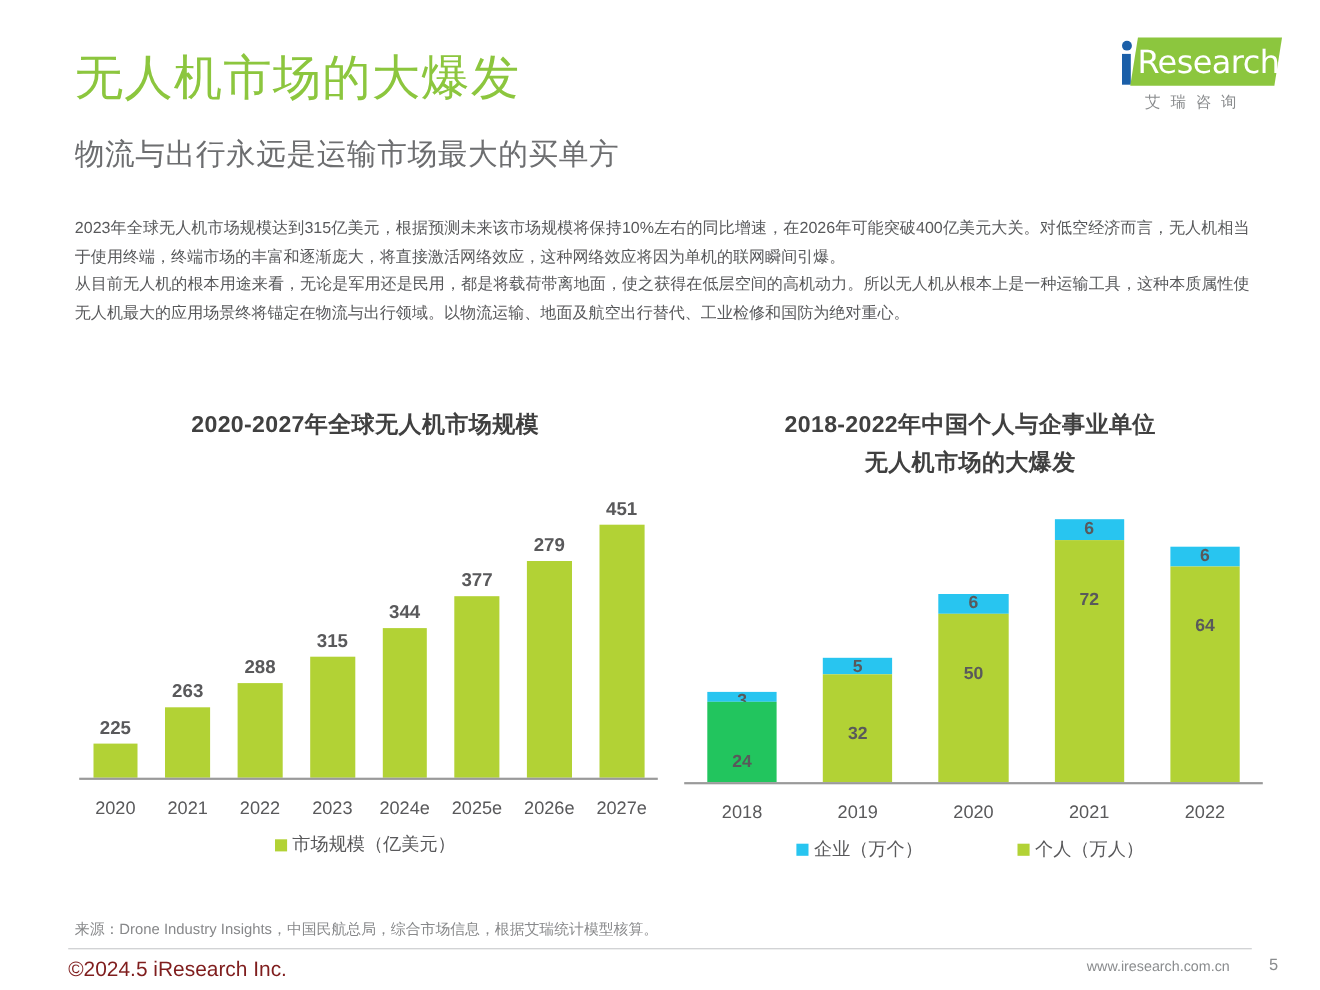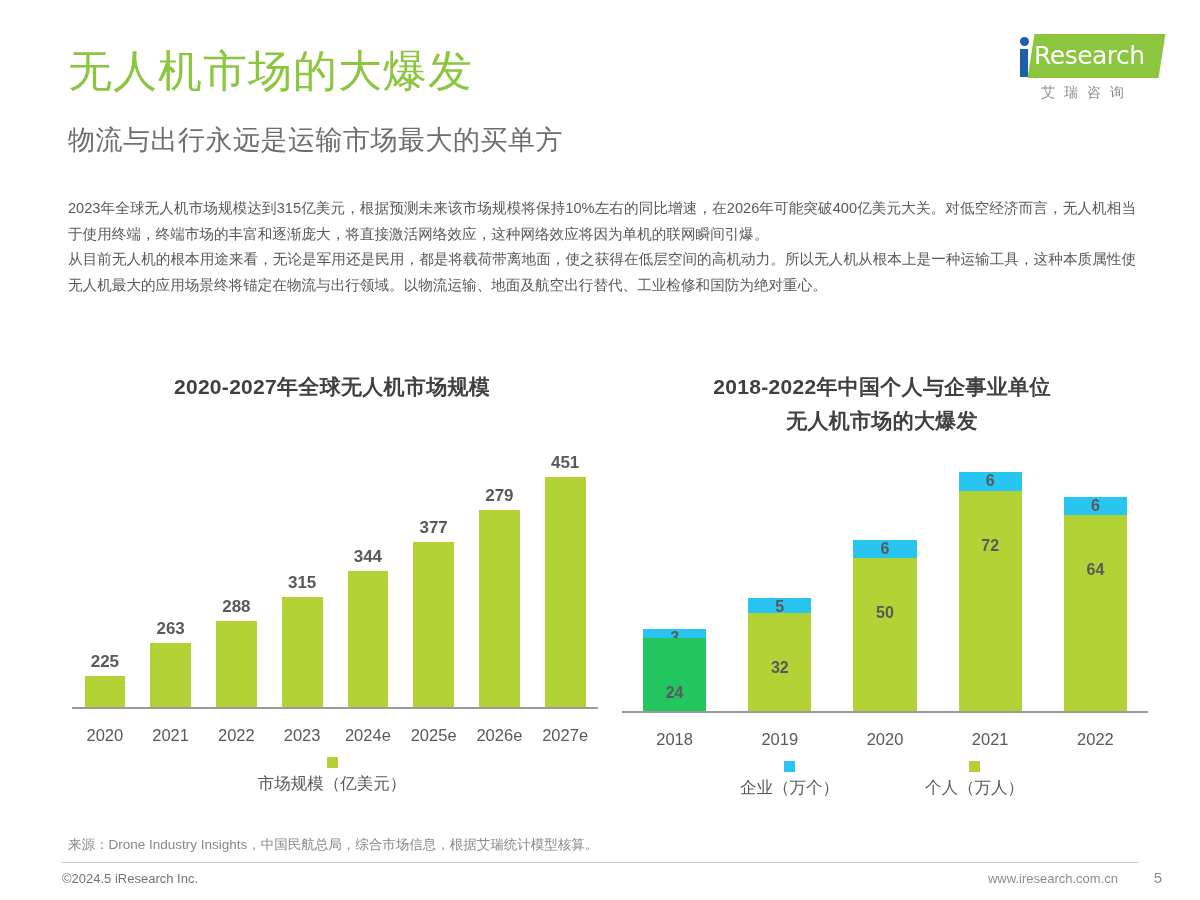--- a/index.html
+++ b/index.html
@@ -22,22 +22,22 @@
     position: absolute; left: 36px; top: 19px; width: 8px; height: 28px;
     background: #1b5fa8;
   }
   .logo-band {
     position: absolute; left: 47px; top: 4px; width: 131px; height: 44px;
     background: #8cc63e;
     transform: skewX(-9deg);
   }
   .logo-word {
     position: absolute; left: 50px; top: 8px; width: 128px;
-    font-size: 25px; letter-spacing: -0.5px; color: #ffffff;
-    font-family: "DejaVu Sans", sans-serif; line-height: 36px;
+    font-size: 29px; letter-spacing: -0.5px; color: #ffffff;
+    font-family: "DejaVu Sans", sans-serif; line-height: 36px; text-align: right;
   }
   .logo-cn {
     position: absolute; left: 28px; top: 54px; width: 150px;
     text-align: center; color: #8a8c8e; font-size: 14px; letter-spacing: 9px;
   }
 
   
   .main-title {
     position: absolute; left: 68px; top: 42px;
     font-size: 44px; color: #8cc63e; letter-spacing: 1px; line-height: 58px;
@@ -101,36 +101,36 @@
   .xlabels {
     position: absolute; left: 10px; right: 4px; bottom: 8px;
     display: flex; justify-content: space-between;
   }
   .xlabel { text-align: center; font-size: 16.5px; color: #59595b; }
 
   .legend {
     display: flex; justify-content: center; align-items: center;
     gap: 86px; margin-top: 4px;
   }
-  .legend-item { display: flex; align-items: center; gap: 5px; flex-direction: column; }
+  .legend-item { display: flex; align-items: center; gap: 5px; }
   .legend-swatch { width: 11px; height: 11px; display: inline-block; }
   .legend-label { font-size: 16.5px; color: #59595b; }
 
   
   .source {
     position: absolute; left: 68px; top: 836px;
     font-size: 13.5px; color: #87888a;
   }
   .rule {
     position: absolute; left: 62px; top: 862px; width: 1076px; height: 1px;
     background: #c8c9cb;
   }
   .copyright {
     position: absolute; left: 62px; top: 871px;
-    font-size: 13px; color: #737373;
+    font-size: 19px; color: #7f1d1d;
   }
   .site {
     position: absolute; right: 82px; top: 871px;
     font-size: 13px; color: #8a8c8e;
   }
   .pagenum {
     position: absolute; right: 38px; top: 869px;
     font-size: 15px; color: #8a8c8e;
   }
 </style>

